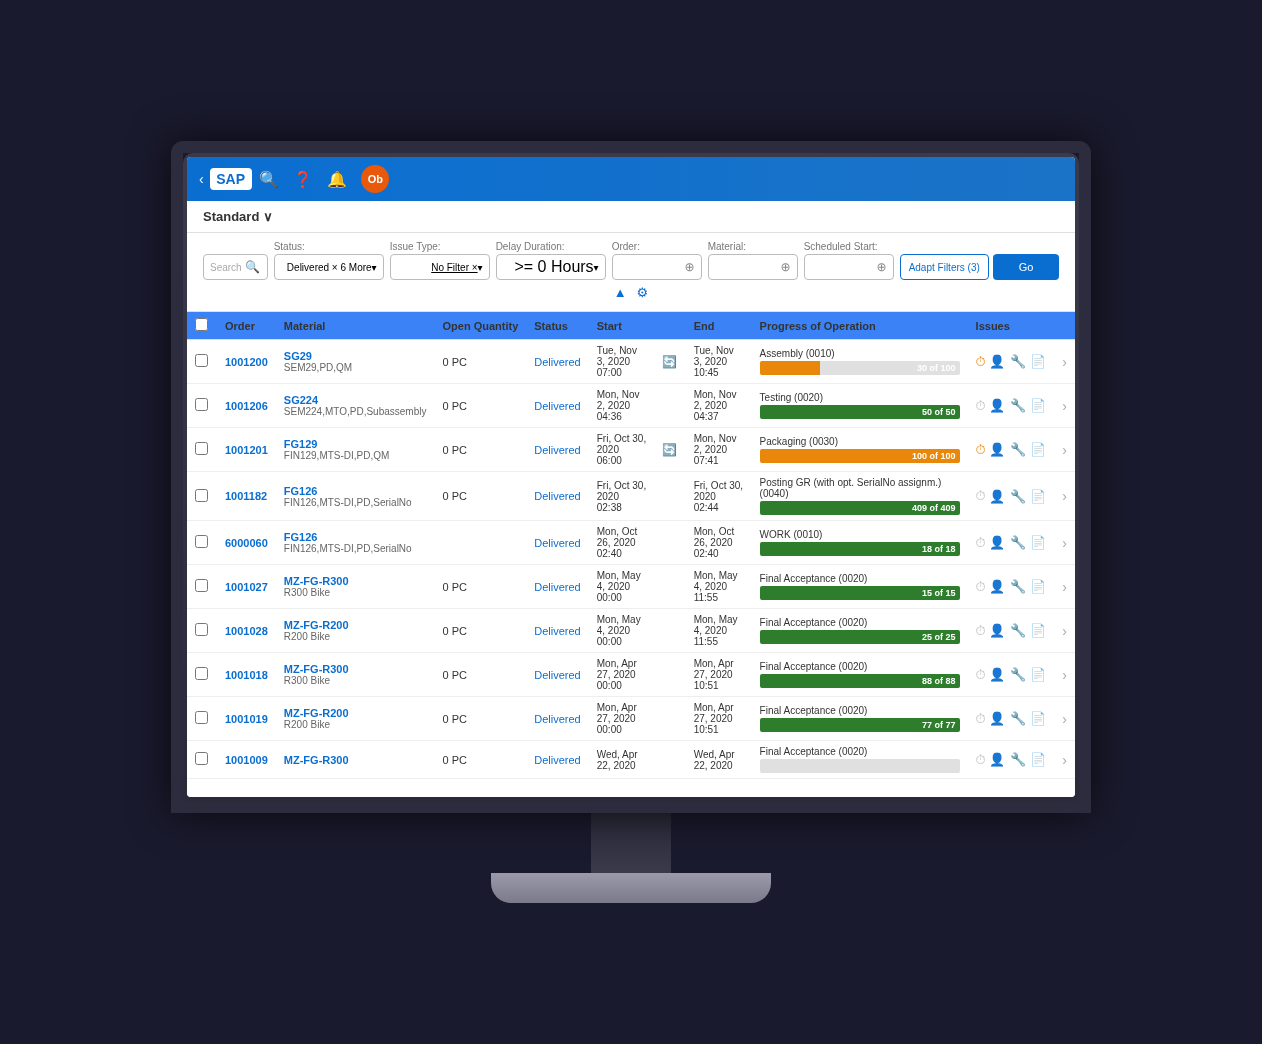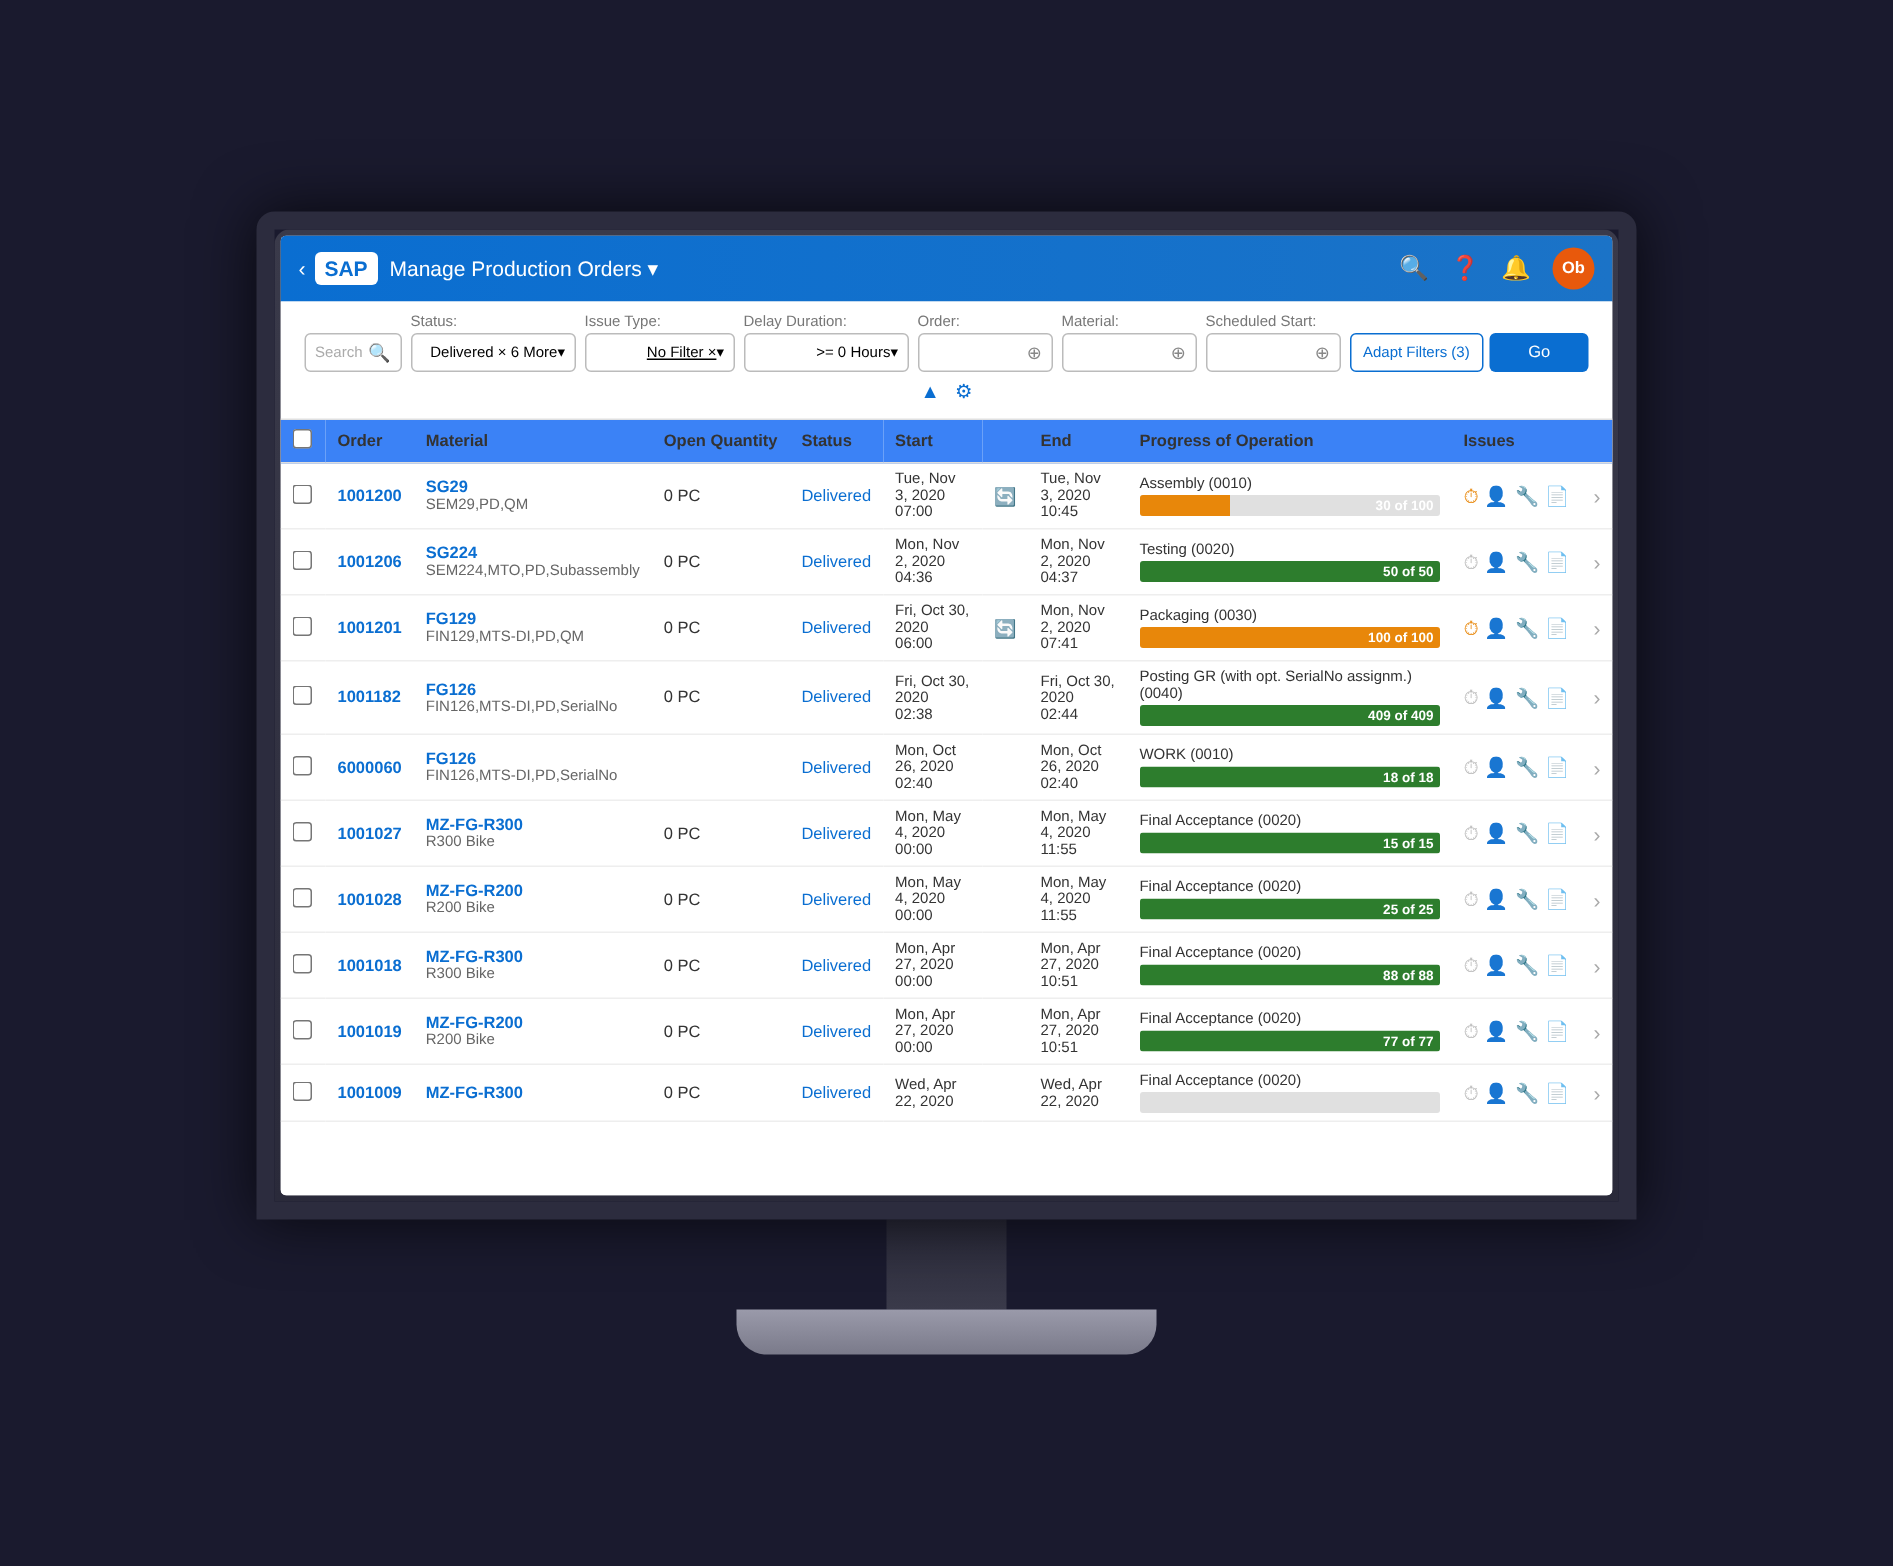--- a/index.html
+++ b/index.html
@@ -317,32 +317,34 @@
 
 <div class="monitor-wrapper">
   <div class="monitor-screen">
     <div class="monitor-bezel">
       <div class="screen-content">
         <div class="sap-shell">
 
           <div class="sap-header">
             <span class="back-btn">‹</span>
             <div class="sap-logo">SAP</div>
-            <span class="app-title">
-              <span>Manage Production Orders</span>
-              <span> ▾</span>
-            </span>
             <div class="header-icons">
               <span class="header-icon">🔍</span>
               <span class="header-icon">❓</span>
               <span class="header-icon">🔔</span>
               <div class="avatar">Ob</div>
             </div>
           </div>
 
+          <div class="sap-subheader">
+            <div class="variant-label">
+              <span>Standard</span>
+              <span> ∨</span>
+            </div>
+          </div>
 
           <div class="filter-bar">
             <div style="display:flex; gap:6px; margin-bottom:2px; align-items:flex-end;">
               <div style="width:110px;">
                 <div style="font-size:10px; color:#777; margin-bottom:2px;"></div>
                 <div class="input-with-icon">
                   <span style="font-size:10px; color:#aaa;">Search</span>
                   <span class="input-icon">🔍</span>
                 </div>
               </div>
@@ -356,21 +358,21 @@
               <div style="min-width:100px;">
                 <div style="font-size:10px; color:#777; margin-bottom:2px;">Issue Type:</div>
                 <div class="filter-select">
                   <span style="font-size:10px;text-decoration:underline;">No Filter ×</span>
                   <span>▾</span>
                 </div>
               </div>
               <div style="min-width:110px;">
                 <div style="font-size:10px; color:#777; margin-bottom:2px;">Delay Duration:</div>
                 <div class="filter-select">
-                  <span style="font-size:10px;">&gt;= 0 Hours</span>
+                  <span style="font-size:16px;">&gt;= 0 Hours</span>
                   <span>▾</span>
                 </div>
               </div>
               <div style="min-width:90px;">
                 <div style="font-size:10px; color:#777; margin-bottom:2px;">Order:</div>
                 <div class="input-with-icon">
                   <span style="flex:1;"></span>
                   <span class="input-icon">⊕</span>
                 </div>
               </div>

